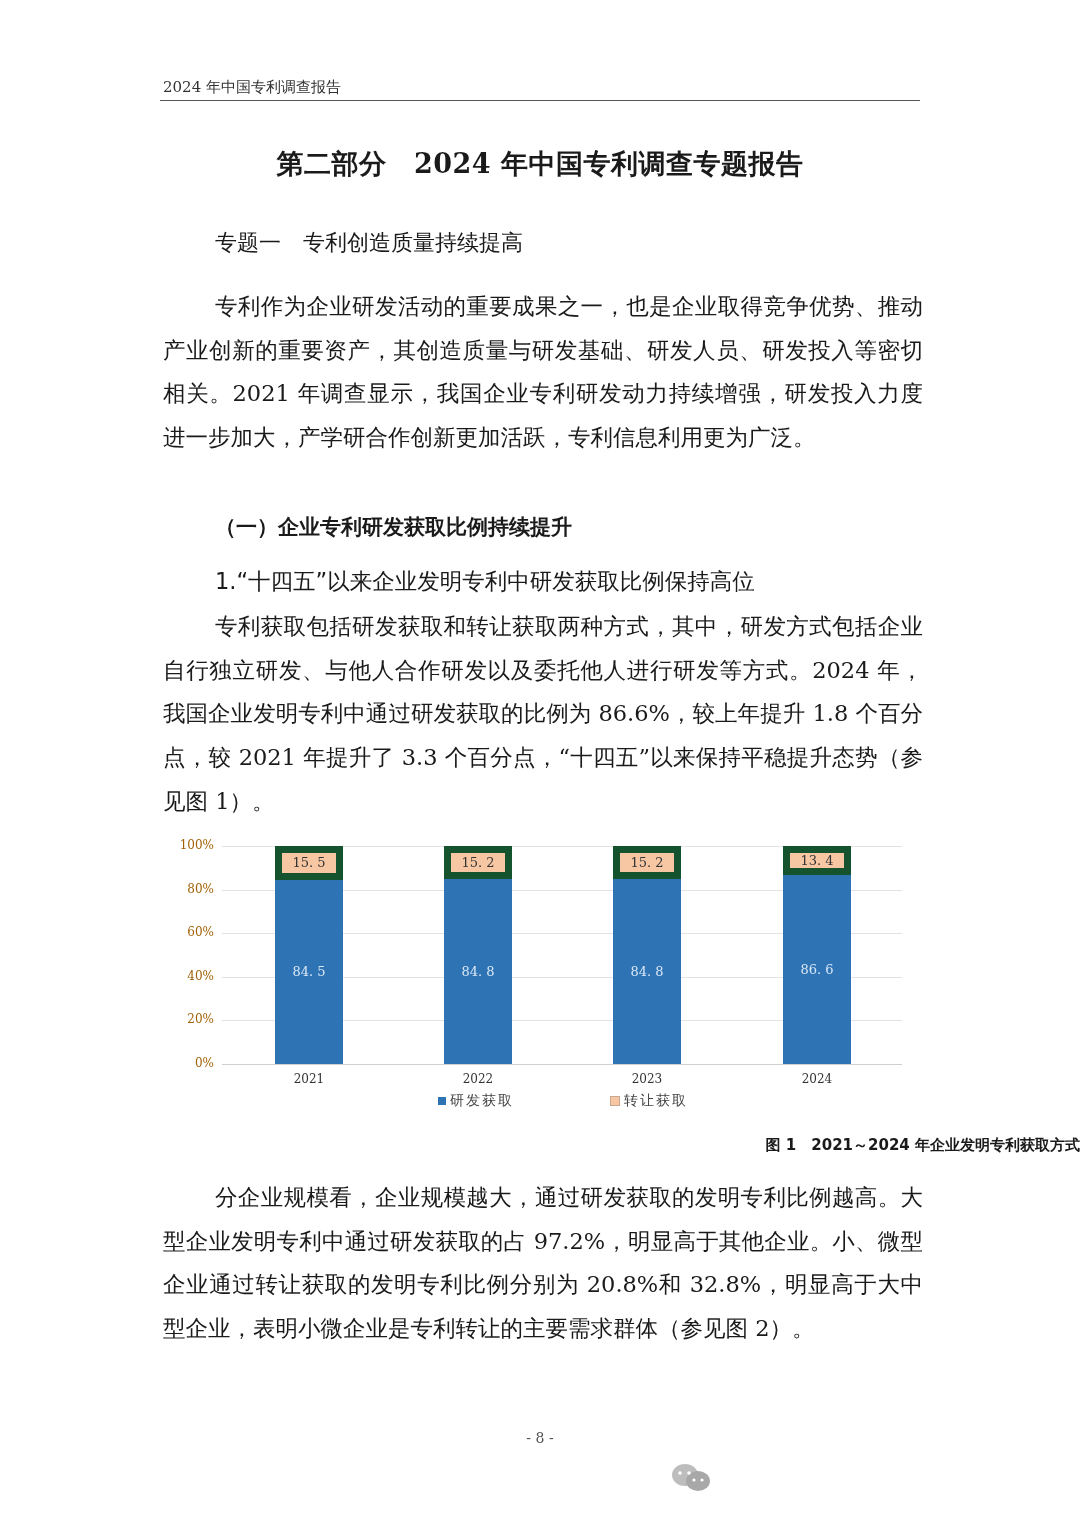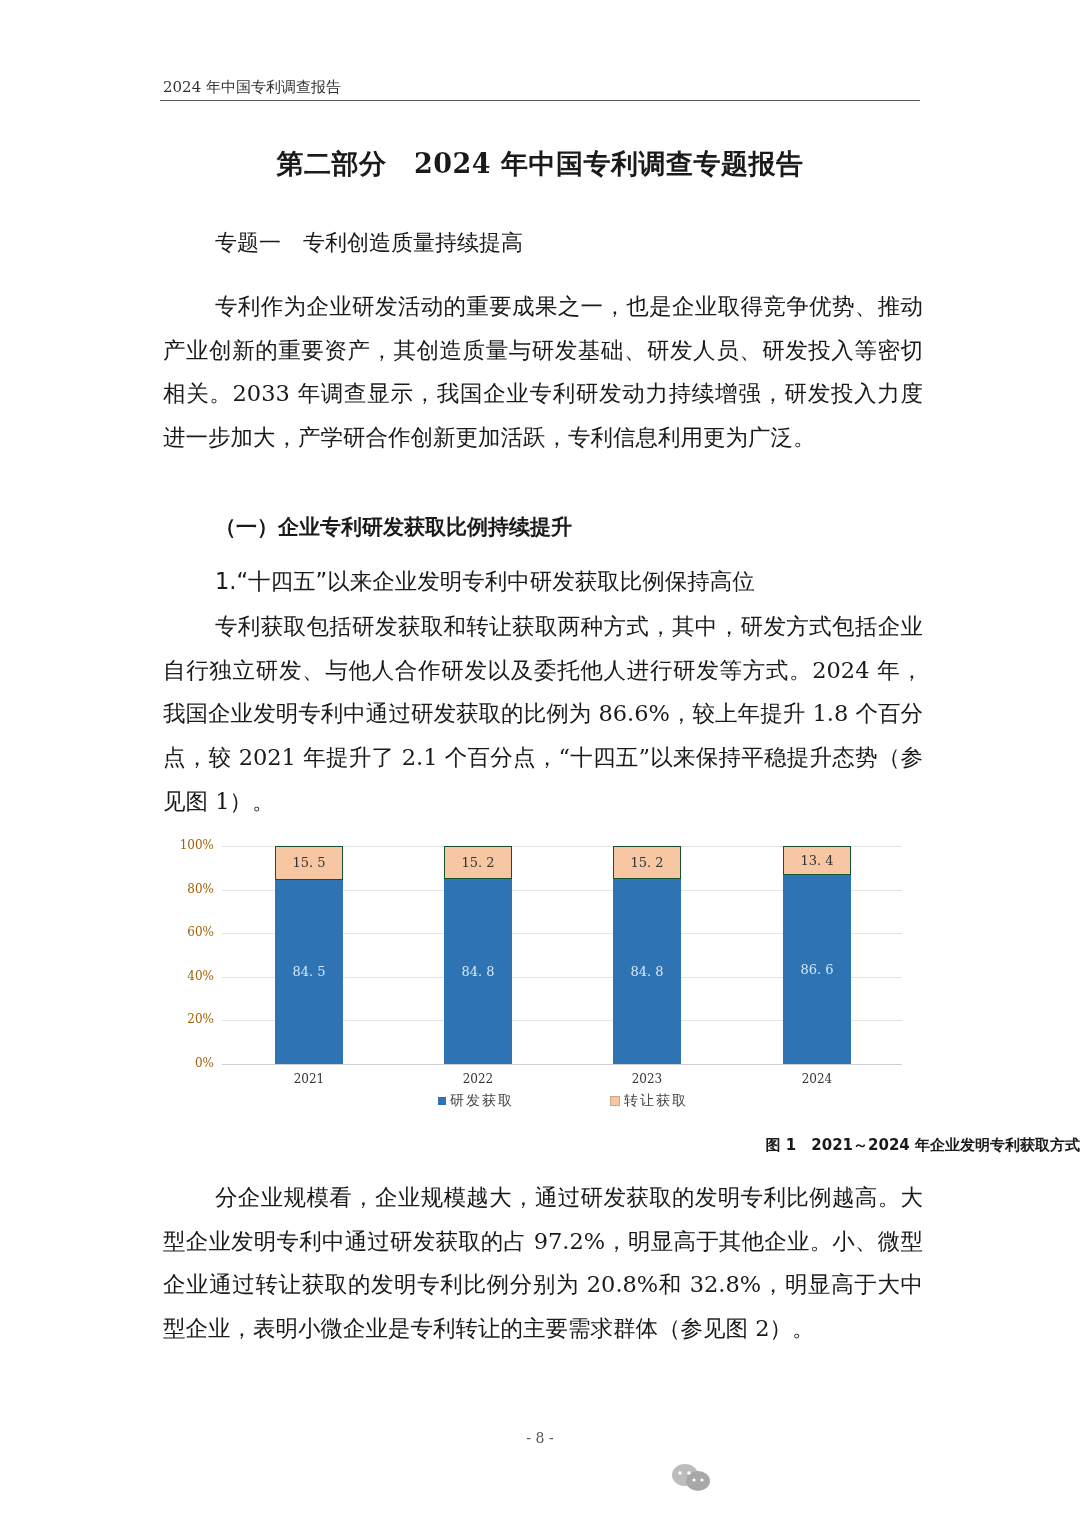--- a/index.html
+++ b/index.html
@@ -33,21 +33,21 @@
   .h-item {
     position: absolute; left: 215px; top: 566px; font-size: 22.5px;
     font-family: "DejaVu Sans", sans-serif;
   }
   
   .chart { position: absolute; left: 170px; top: 836px; width: 740px; height: 280px; }
   .ytick { position: absolute; left: 0; width: 44px; text-align: right; font-size: 12px; color: #a16207; }
   .gridline { position: absolute; left: 52px; width: 680px; height: 1px; background: #e3e3e3; }
   .axisline { position: absolute; left: 52px; width: 680px; height: 1px; background: #cfcfcf; }
   .bar { position: absolute; width: 68px; }
-  .seg-top { position: absolute; left: 0; width: 100%; background: #f7c7a3; border: 1px solid #14532d; box-sizing: border-box;
+  .seg-top { position: absolute; left: 0; width: 100%; background: #f7c7a3; border: 7px solid #14532d; box-sizing: border-box;
     display: flex; align-items: center; justify-content: center; font-size: 13px; color: #333; }
   .seg-bottom { position: absolute; left: 0; width: 100%; background: #2e74b5;
     display: flex; align-items: center; justify-content: center; font-size: 13px; color: #dbe7f5; }
   .xlabel { position: absolute; width: 80px; text-align: center; font-size: 12px; color: #333; }
   .legend { position: absolute; top: 256px; font-size: 14px; color: #444; letter-spacing: 2px; display: flex; align-items: center; }
   .swatch { width: 8px; height: 8px; display: inline-block; margin-right: 4px; }
   .caption {
     position: absolute; left: 0; width: 1080px; top: 1136px; text-align: right;
     font-size: 15px; font-weight: bold; font-family: "DejaVu Sans", sans-serif;
   }
@@ -60,26 +60,26 @@
 </style>
 </head>
 <body>
 
 <div class="running-header">2024 年中国专利调查报告</div>
 <div class="header-rule"></div>
 
 <div class="part-title">第二部分　2024 年中国专利调查专题报告</div>
 <div class="topic-title">专题一　专利创造质量持续提高</div>
 
-<p class="para" style="top:285px;">专利作为企业研发活动的重要成果之一，也是企业取得竞争优势、推动产业创新的重要资产，其创造质量与研发基础、研发人员、研发投入等密切相关。2033 年调查显示，我国企业专利研发动力持续增强，研发投入力度进一步加大，产学研合作创新更加活跃，专利信息利用更为广泛。</p>
+<p class="para" style="top:285px;">专利作为企业研发活动的重要成果之一，也是企业取得竞争优势、推动产业创新的重要资产，其创造质量与研发基础、研发人员、研发投入等密切相关。2021 年调查显示，我国企业专利研发动力持续增强，研发投入力度进一步加大，产学研合作创新更加活跃，专利信息利用更为广泛。</p>
 
 <div class="h-sub">（一）企业专利研发获取比例持续提升</div>
 <div class="h-item">1.“十四五”以来企业发明专利中研发获取比例保持高位</div>
 
-<p class="para" style="top:605px;">专利获取包括研发获取和转让获取两种方式，其中，研发方式包括企业自行独立研发、与他人合作研发以及委托他人进行研发等方式。2024 年，我国企业发明专利中通过研发获取的比例为 86.6%，较上年提升 1.8 个百分点，较 2021 年提升了 2.1 个百分点，“十四五”以来保持平稳提升态势（参见图 1）。</p>
+<p class="para" style="top:605px;">专利获取包括研发获取和转让获取两种方式，其中，研发方式包括企业自行独立研发、与他人合作研发以及委托他人进行研发等方式。2024 年，我国企业发明专利中通过研发获取的比例为 86.6%，较上年提升 1.8 个百分点，较 2021 年提升了 3.3 个百分点，“十四五”以来保持平稳提升态势（参见图 1）。</p>
 
 <div class="chart" id="chart">
     <div class="axisline" style="top: 228px;"></div>
     <div class="ytick" style="top: 220px;">0%</div>
     <div class="gridline" style="top: 184.4px;"></div>
     <div class="ytick" style="top: 176.4px;">20%</div>
     <div class="gridline" style="top: 140.8px;"></div>
     <div class="ytick" style="top: 132.8px;">40%</div>
     <div class="gridline" style="top: 97.2px;"></div>
     <div class="ytick" style="top: 89.2px;">60%</div>

